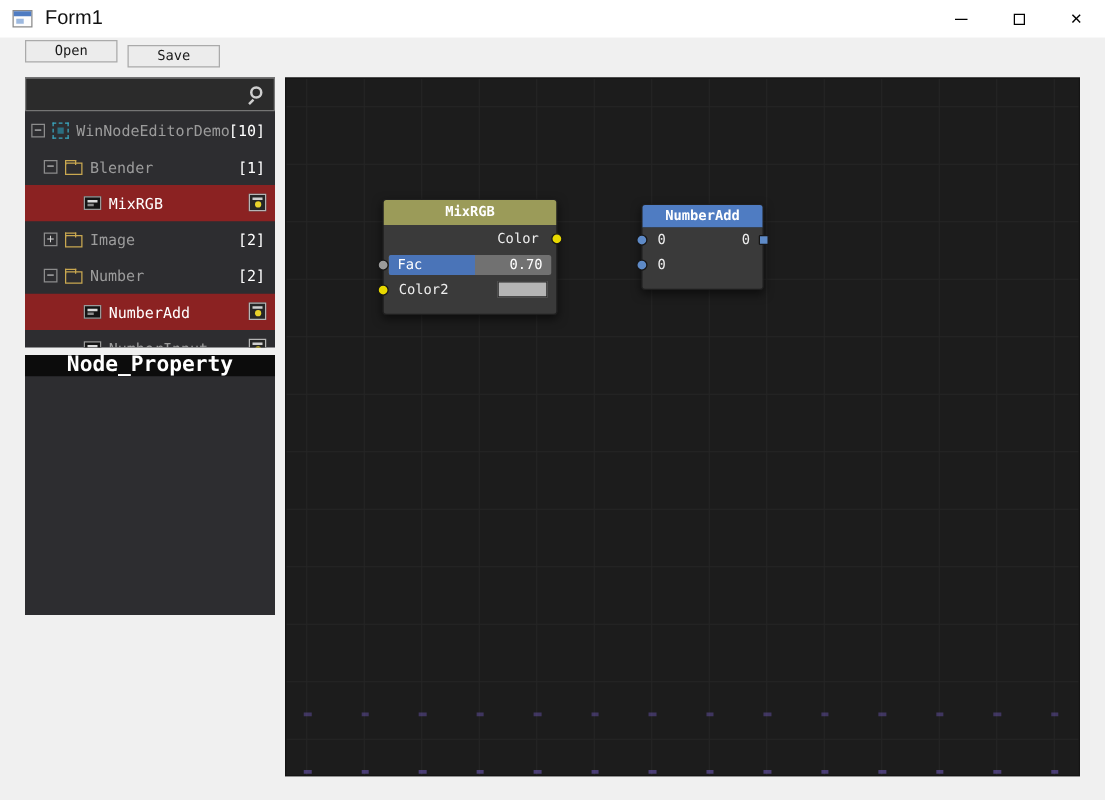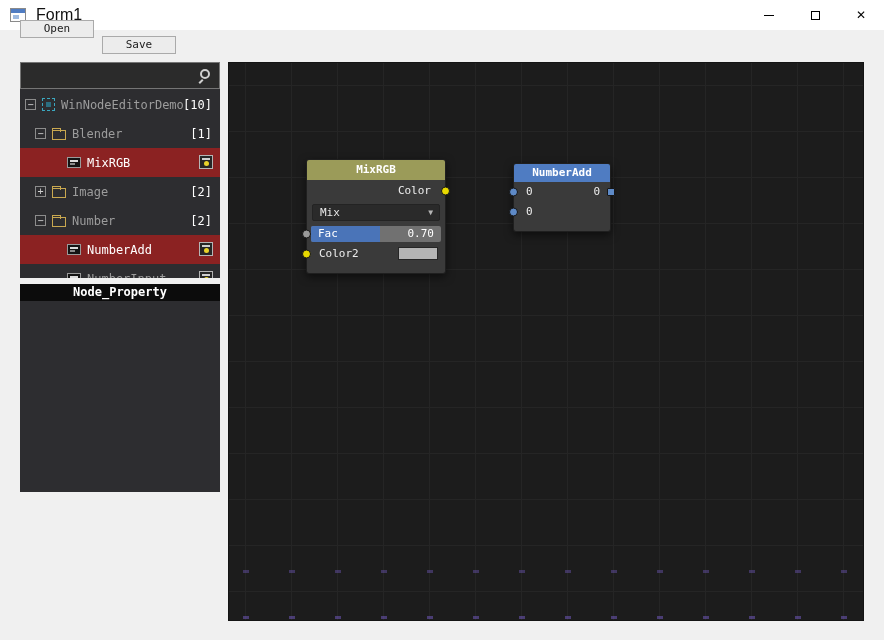--- a/index.html
+++ b/index.html
@@ -38,21 +38,21 @@
   .glyph-max { width: 9px; height: 9px; border: 1px solid #000; }
   .glyph-close { font-family: "DejaVu Sans", sans-serif; font-size: 12px; color: #000; line-height: 1; }
 
   
   .btn {
     position: absolute; height: 18px; width: 74px;
     background: #ececec; border: 1px solid #aaaaaa;
     font-family: "DejaVu Sans Mono", monospace; font-size: 11px; color: #1a1a1a;
     text-align: center; line-height: 16px;
   }
-  #open-btn { left: 20px; top: 20px; text-align: center; }
+  #open-btn { left: 20px; top: 32px; text-align: center; }
   #save-btn { left: 102px; top: 36px; }
 
   
   .sidebar {
     position: absolute; left: 20px; top: 62px; width: 200px; height: 216px;
     background: #2d2d30; overflow: hidden;
   }
   .search-box {
     position: relative; height: 27px; background: #2b2b2b; border: 1px solid #757575;
   }
@@ -116,21 +116,21 @@
     background: #e8d22a; border-radius: 50%;
   }
 
   
   .prop-panel {
     position: absolute; left: 20px; top: 284px; width: 200px; height: 208px;
     background: #2d2d30;
   }
   .prop-header {
     height: 17px; background: #0c0c0c; color: #ffffff; text-align: center;
-    font-size: 12px; font-weight: bold; line-height: 17px;
+    font-size: 17px; font-weight: bold; line-height: 17px;
   }
 
   
   .canvas {
     position: absolute; left: 228px; top: 62px; width: 636px; height: 559px;
     background-color: #1c1c1c;
     background-image:
       linear-gradient(#252525 1px, transparent 1px),
       linear-gradient(90deg, #252525 1px, transparent 1px);
     background-size: 46px 46px;
@@ -285,26 +285,20 @@
 
   <div class="node" id="node-mixrgb">
     <div class="node-header">MixRGB</div>
     <div class="node-body">
 
       <div class="row-out">
         <span>Color</span>
         <span class="socket right s-yellow"></span>
       </div>
 
-      <div class="row-dd">
-        <div class="dd">
-          <span>Mix</span>
-          <span class="dd-arrow">▼</span>
-        </div>
-      </div>
 
 
       <div class="row-fac">
         <span class="socket left s-gray"></span>
         <div class="fac">
           <div class="fac-fill"></div>
           <span class="fac-label">Fac</span>
           <span class="fac-value">0.70</span>
         </div>
       </div>

